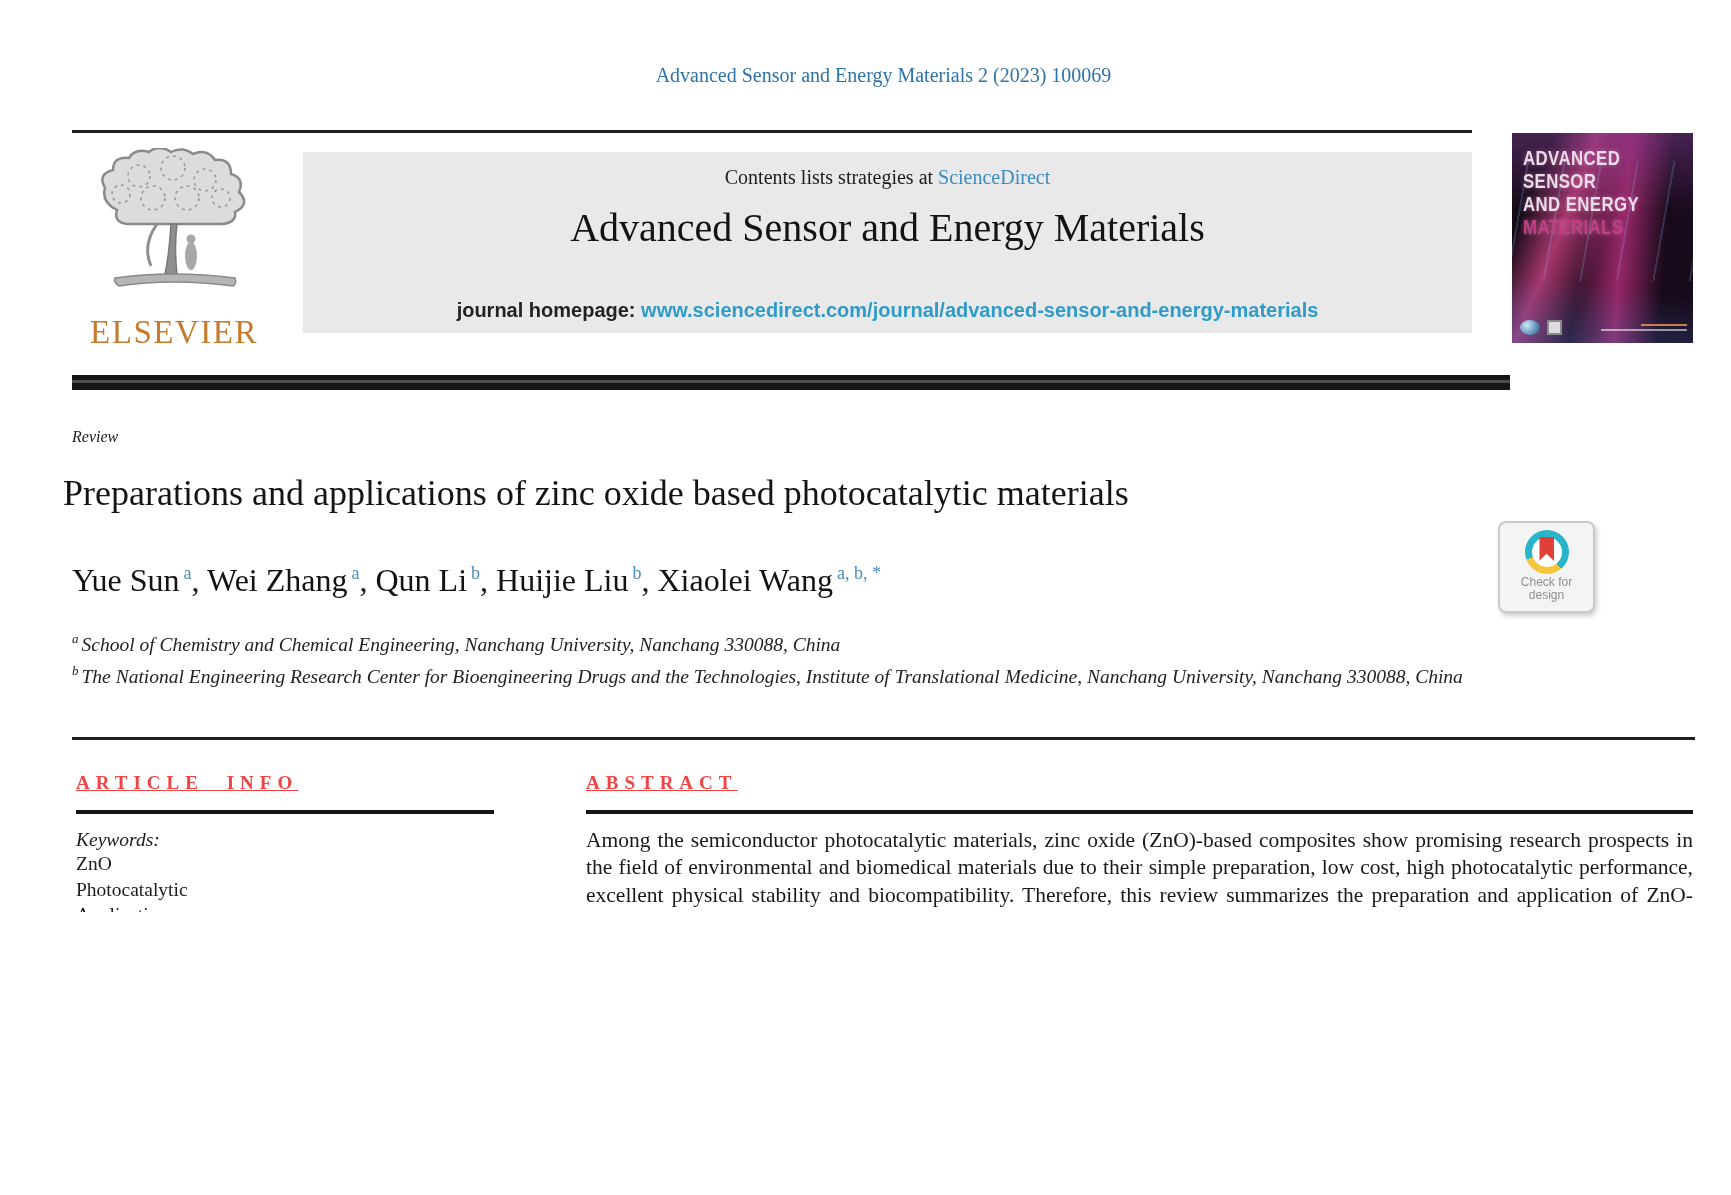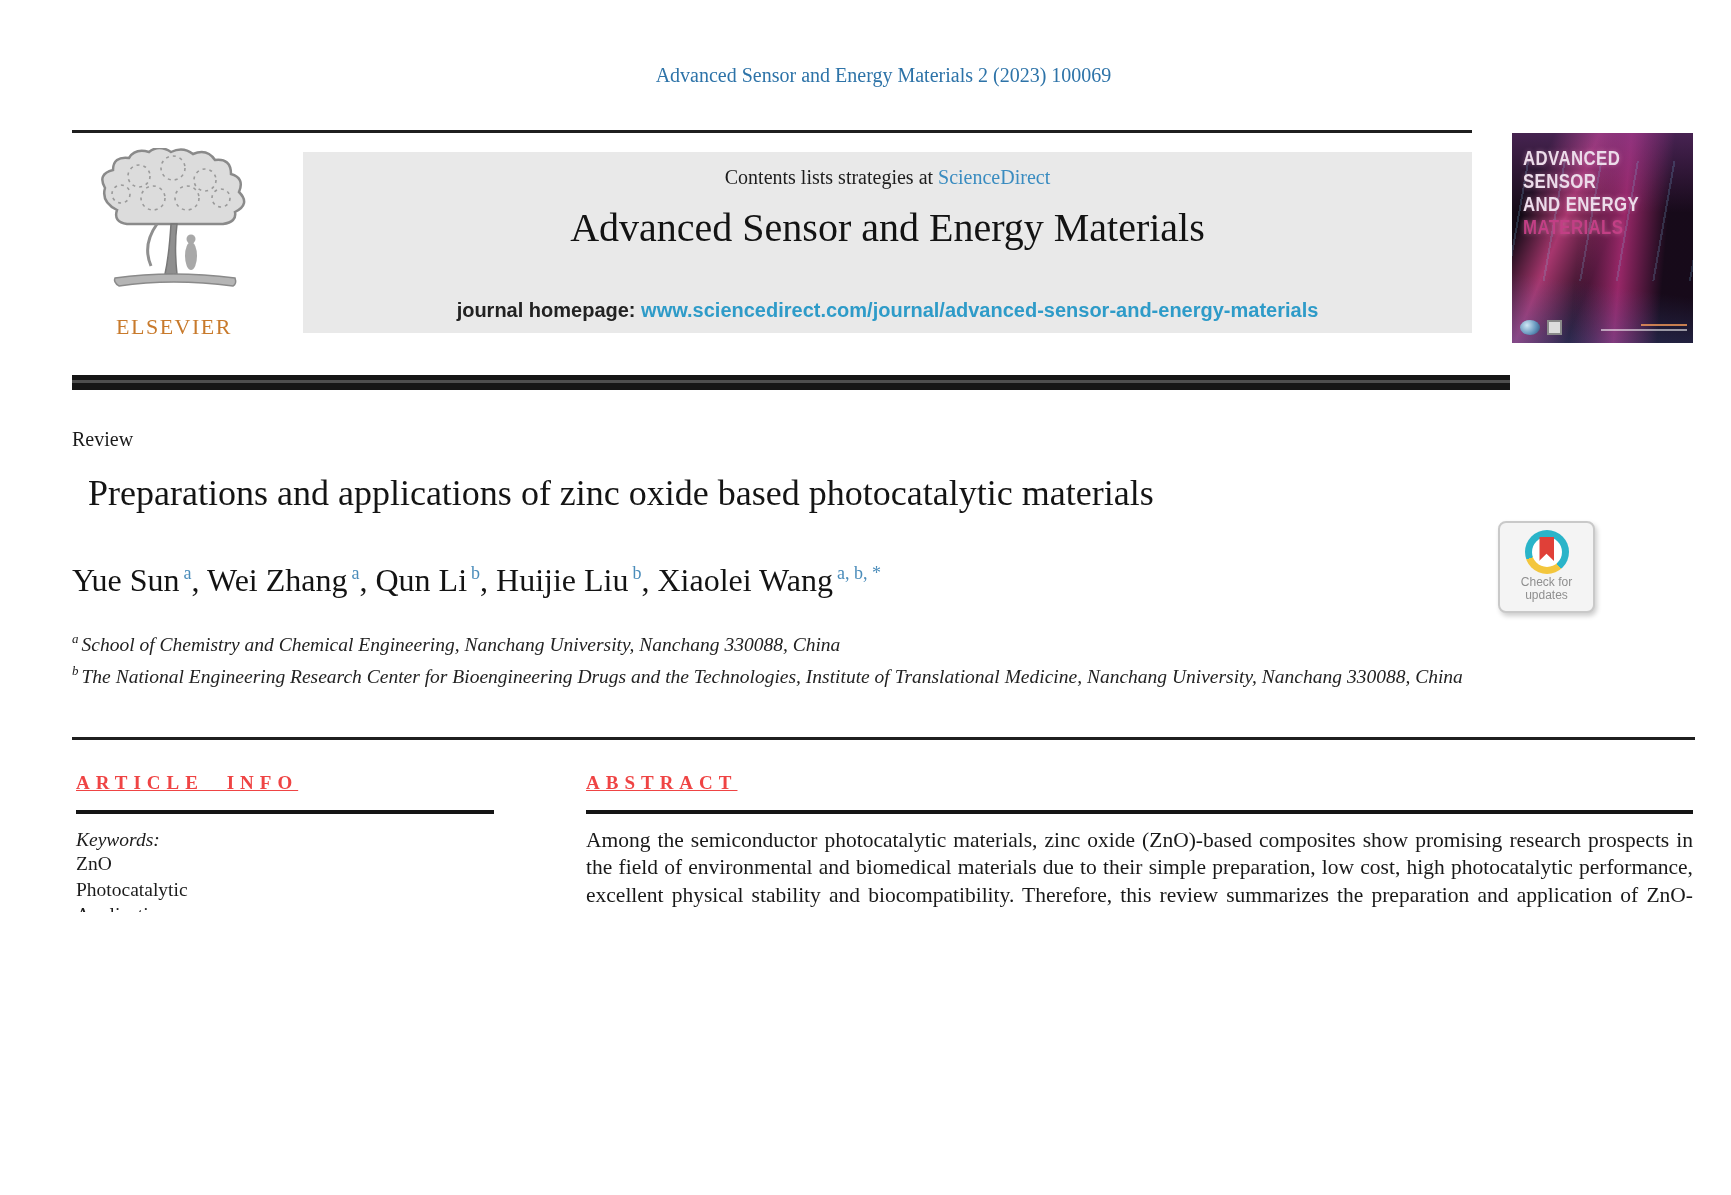--- a/index.html
+++ b/index.html
@@ -12,21 +12,21 @@
 
   
   .rule-top{left:72px;top:130px;width:1400px;height:3px;background:#1f1f1f;}
   .rule-affil{left:72px;top:737px;width:1623px;height:3px;background:#1f1f1f;}
   .bar{background:linear-gradient(#151515 0 35%,#4d4d4d 35% 52%,#151515 52% 100%);}
   .bar1{left:72px;top:375px;width:1438px;height:15px;}
   .bar2{left:72px;top:1172px;width:1623px;height:12px;}
 
   
   .elsevier{left:74px;top:148px;width:200px;text-align:center;}
-  .elsevier-word{margin-top:4px;font-size:22px;letter-spacing:1.5px;color:#c87a2c;}
+  .elsevier-word{margin-top:4px;font-size:33px;letter-spacing:1.5px;color:#c87a2c;}
 
   
   .headbox{left:303px;top:152px;width:1169px;height:181px;background:#e9e9e9;text-align:center;}
   .contents-line{margin-top:14px;font-size:20px;color:#1d1d1d;}
   .link{color:#3a8cc0;text-decoration:none;cursor:pointer;}
   .jtitle{margin-top:15px;font-size:40px;color:#131313;}
   .homepage{position:absolute;bottom:11px;left:0;width:100%;
             font-family:"Liberation Sans",sans-serif;font-weight:bold;font-size:20px;color:#222;}
   .ulink{color:#2e9bc8;text-decoration:none;cursor:pointer;}
 
@@ -48,22 +48,22 @@
   .cover-logos{position:absolute;left:8px;right:6px;bottom:8px;display:flex;align-items:center;gap:7px;}
   .cover-globe{width:20px;height:15px;border-radius:50%;
      background:radial-gradient(circle at 35% 35%,#cfe8f5,#5d8fb8 60%,#27496b);}
   .cover-pub{width:15px;height:15px;background:#ddd;box-shadow:inset 0 0 0 2px #8a8a8a;}
   .cover-cap{flex:1;display:flex;flex-direction:column;align-items:flex-end;gap:3px;}
   .cover-cap i{display:block;height:2px;background:rgba(255,255,255,.55);}
   .cover-cap .c1{width:46px;background:rgba(255,160,90,.75);}
   .cover-cap .c2{width:86px;}
 
   
-  .review{left:72px;top:428px;font-size:20px;color:#1a1a1a;}
-  .title{left:88px;top:472px;width:1390px;font-size:36px;color:#141414;}
+  .review{left:72px;top:428px;font-size:16px;color:#1a1a1a;font-style:italic;}
+  .title{left:63px;top:472px;width:1390px;font-size:36px;color:#141414;}
   .authors{left:72px;top:562px;font-size:32px;color:#131313;}
   .authors sup{font-size:18px;color:#4a8cba;margin-left:4px;}
   .affils{left:72px;top:626px;width:1420px;font-style:italic;font-size:19.5px;line-height:26px;color:#222;}
   .affils sup{font-size:13px;margin-right:3px;}
 
   
   .badge{left:1498px;top:476px;width:97px;height:92px;background:#f4f4f4;border:2px solid #c9c9c9;
          border-radius:8px;box-shadow:2px 3px 5px rgba(0,0,0,.2);cursor:pointer;box-sizing:border-box;margin-top:45px;}
   .bring{width:44px;height:44px;margin:7px auto 2px;border-radius:50%;position:relative;
          background:conic-gradient(from 140deg,#f3c63d 0 110deg,#2ab4c9 110deg 360deg);}
@@ -149,21 +149,21 @@
   <div class="abs review">Review</div>
 
   <div class="abs title">Preparations and applications of zinc oxide based photocatalytic materials</div>
 
   <div class="abs badge">
     <div class="bring">
       <div class="bmark"></div>
     </div>
     <div class="btext">
       <span>Check for</span>
-      <span>updates</span>
+      <span>design</span>
     </div>
   </div>
 
   <div class="abs authors">
     <span><span>Yue Sun</span><sup>a</sup></span><span>, </span><span><span>Wei Zhang</span><sup>a</sup></span><span>, </span><span><span>Qun Li</span><sup>b</sup></span><span>, </span><span><span>Huijie Liu</span><sup>b</sup></span><span>, </span><span><span>Xiaolei Wang</span><sup>a, b, *</sup></span>
   </div>
 
   <div class="abs affils">
     <div><sup>a</sup><span>School of Chemistry and Chemical Engineering, Nanchang University, Nanchang 330088, China</span></div>
     <div><sup>b</sup><span>The National Engineering Research Center for Bioengineering Drugs and the Technologies, Institute of Translational Medicine, Nanchang University, Nanchang 330088, China</span></div>

